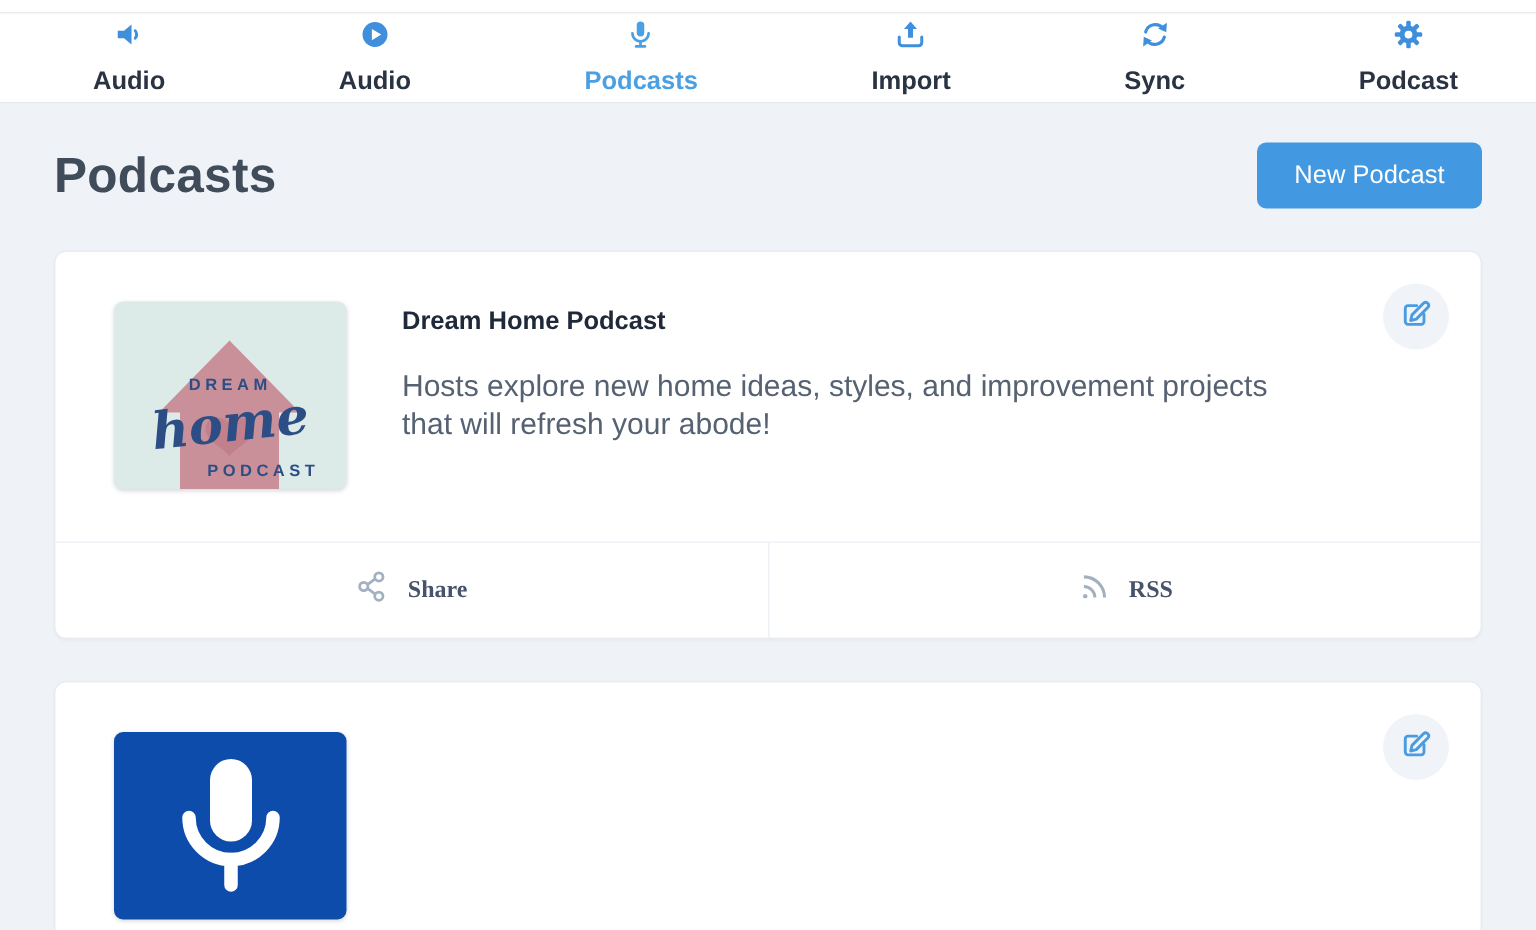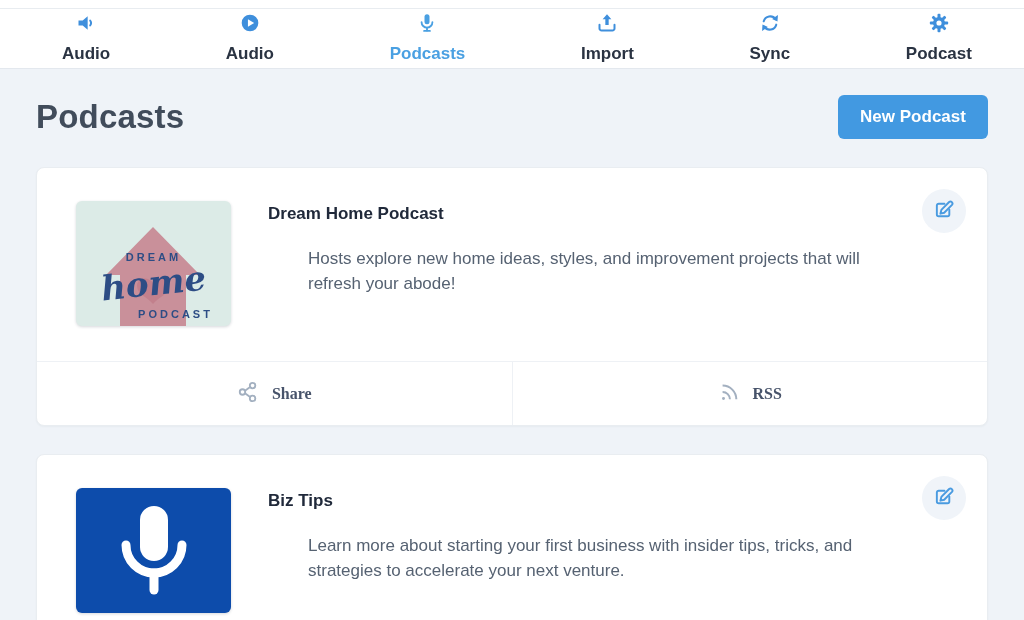--- a/index.html
+++ b/index.html
@@ -50,21 +50,21 @@
   .page-header{
     margin-top:26px;
     display:flex;align-items:center;justify-content:space-between;
   }
   .page-title{
     font-size:33px;font-weight:700;color:var(--title);
     letter-spacing:.2px;
   }
   .new-podcast-btn{
     background:var(--btn-blue);color:#fff;border:none;border-radius:6px;
-    font-size:17px;font-weight:700;font-family:inherit;
+    font-size:17px;font-weight:400;font-family:inherit;
     width:150px;height:44px;cursor:pointer;
   }
   
   .card{
     background:#fff;border:1px solid var(--card-border);border-radius:8px;
     margin-top:28px;box-shadow:0 1px 2px rgba(30,40,60,.04);
     overflow:hidden;position:relative;
   }
   .card-body{
     display:flex;gap:37px;
@@ -80,21 +80,21 @@
   .art-text{position:absolute;left:0;width:100%;text-align:center;color:var(--art1-navy);}
   .art-dream-line{top:50px;font-size:11px;font-weight:700;letter-spacing:3px;}
   .art-home-line{
     top:62px;font-size:34px;font-style:italic;font-weight:700;
     font-family:"DejaVu Serif",serif;transform:rotate(-6deg);
   }
   .art-podcast-line{top:107px;left:22px;font-size:11px;font-weight:700;letter-spacing:3px;}
   .card-info{flex:1;padding-top:3px;padding-right:70px;}
   .podcast-title{font-size:17px;font-weight:700;color:var(--card-title);}
   .podcast-desc{
-    margin-top:22px;font-size:17px;line-height:25px;color:var(--desc);margin-left:40px;
+    margin-top:22px;font-size:20px;line-height:25px;color:var(--desc);
   }
   .edit-btn{
     position:absolute;top:21px;right:21px;width:44px;height:44px;
     border-radius:50%;background:#f0f4f9;border:none;cursor:pointer;
     display:flex;align-items:center;justify-content:center;
   }
   .card-footer{
     display:flex;border-top:1px solid #eef1f5;height:64px;
   }
   .action-btn{
@@ -241,22 +241,20 @@
   <section class="card">
     <div class="card-body">
       <div class="artwork biz">
         <svg width="155" height="155" viewBox="0 0 155 155">
           <rect x="64" y="33" width="28" height="55" rx="14" fill="#fff"></rect>
           <path d="M50,72 a28,28 0 0 0 56,0" fill="none" stroke="#fff" stroke-width="9" stroke-linecap="round"></path>
           <line x1="78" y1="100" x2="78" y2="117" stroke="#fff" stroke-width="9" stroke-linecap="round"></line>
         </svg>
       </div>
       <div class="card-info">
-        <h2 class="podcast-title">Biz Tips</h2>
-        <p class="podcast-desc">Learn more about starting your first business with insider tips, tricks, and strategies to accelerate your next venture.</p>
       </div>
     </div>
     <button class="edit-btn">
       <span>
         <svg width="22" height="22" viewBox="0 0 24 24">
             <path d="M12.5,5.2 H6.2 a2,2 0 0 0 -2,2 v9.6 a2,2 0 0 0 2,2 h9.6 a2,2 0 0 0 2,-2 V11.5" fill="none" stroke="#4a9be0" stroke-width="2.1" stroke-linecap="round"></path>
             <path d="M17.6,3.3 a2.2,2.2 0 0 1 3.1,3.1 L12.2,15 l-4.1,1 1,-4.1 Z" fill="none" stroke="#4a9be0" stroke-width="2.1" stroke-linejoin="round"></path>
           </svg>
       </span>
     </button>

